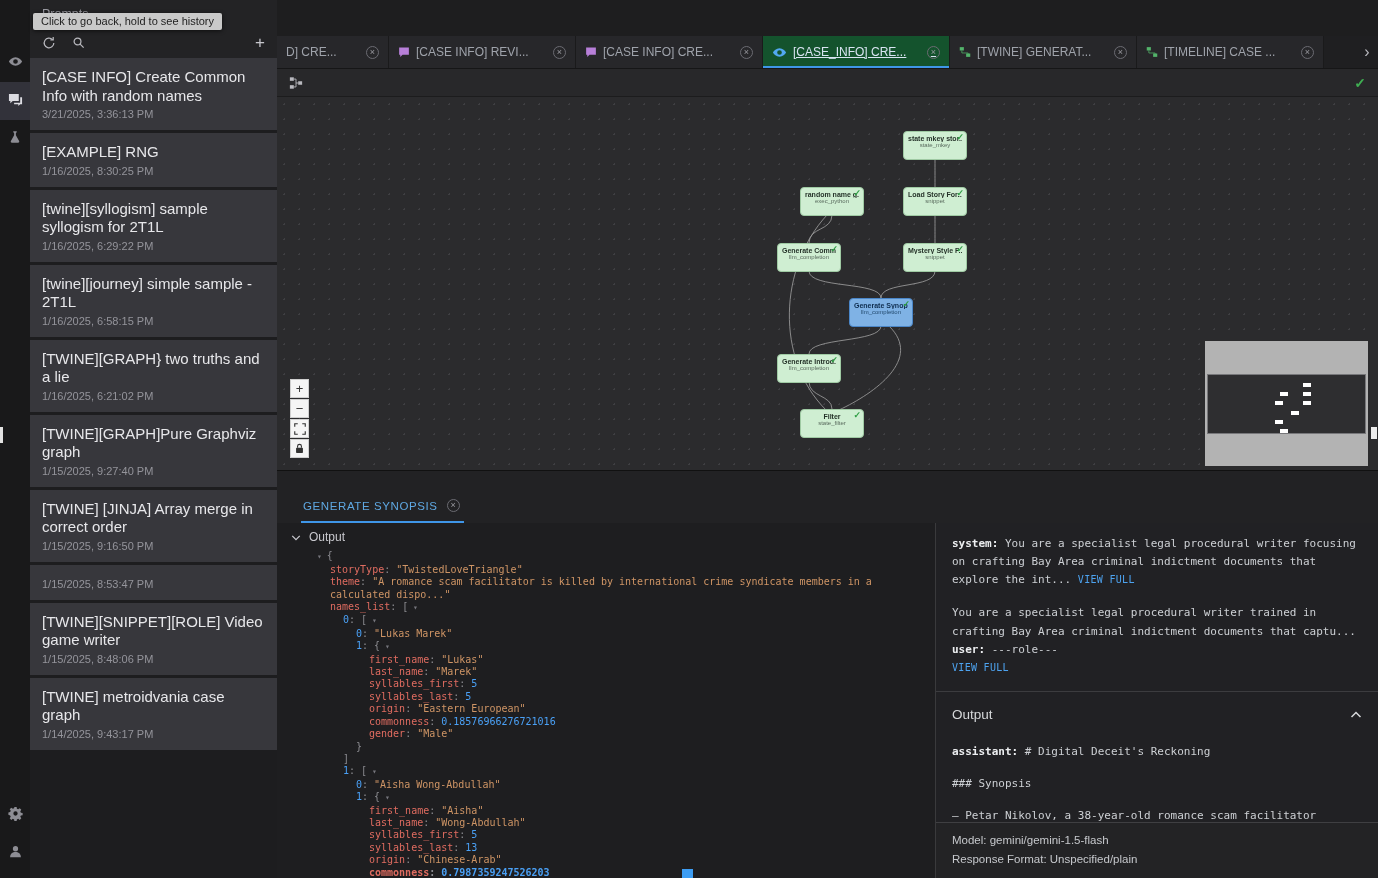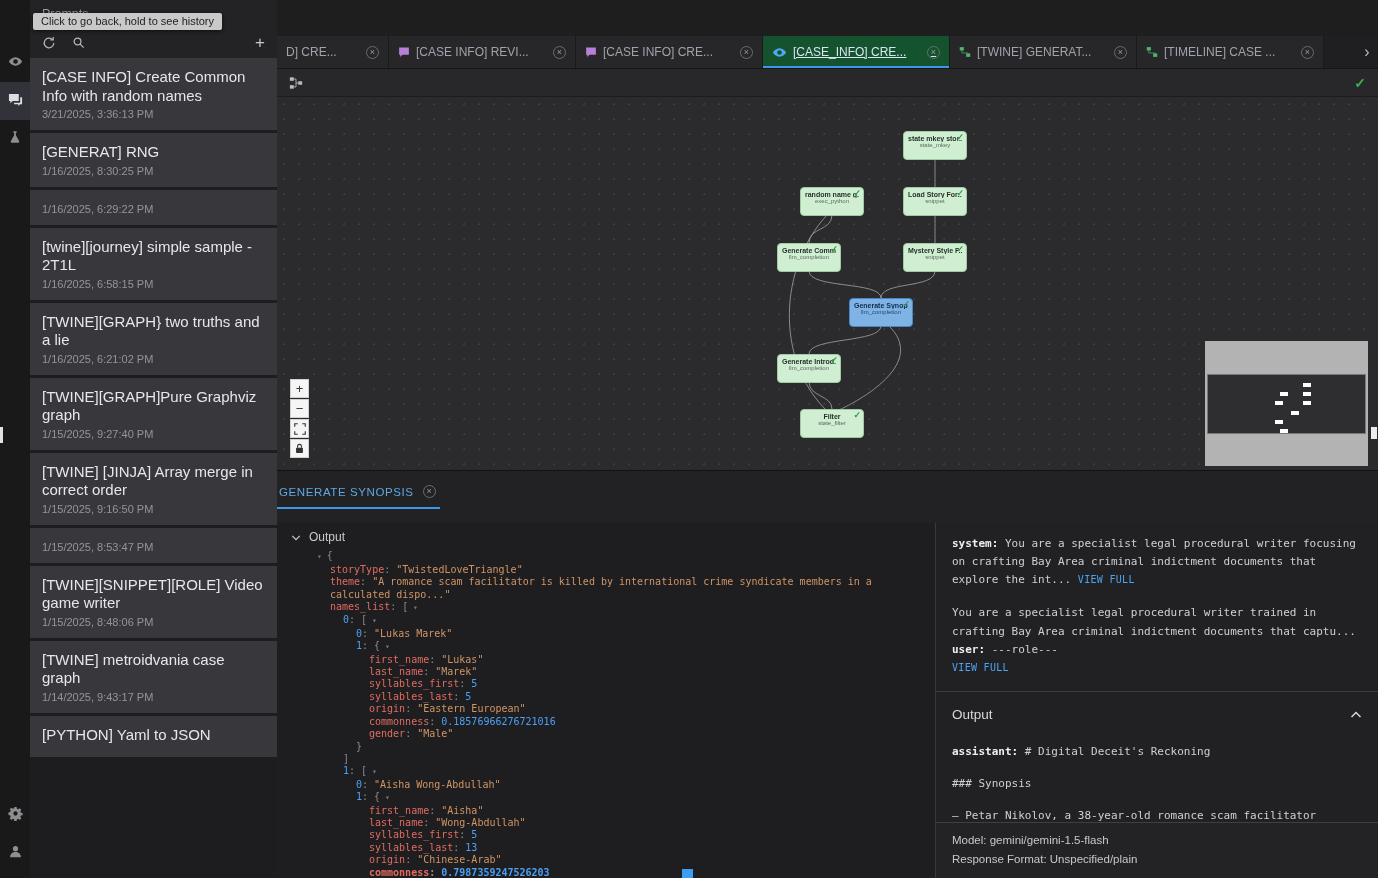--- a/index.html
+++ b/index.html
@@ -66,21 +66,21 @@
   .zoom-controls { position:absolute; left:13px; top:282px; display:flex; flex-direction:column; gap:1px; }
   .zoom-btn { width:19px; height:19px; background:#f5f5f5; border:1px solid #cfcfcf; color:#333;
     display:flex; align-items:center; justify-content:center; font-size:13px; cursor:pointer; }
 
   .minimap { position:absolute; right:10px; top:244px; width:163px; height:125px; background:#b3b3b3; cursor:pointer; }
   .minimap-view { position:absolute; left:2px; right:2px; top:33px; height:60px; background:#2e2e30; border:1px solid #77777a; }
   .mini-node { position:absolute; width:8px; height:4px; background:#ffffff; }
 
   
   .bottom { flex:1; display:flex; flex-direction:column; background:#222224; min-height:0; }
-  .bp-tabs { flex:0 0 52px; display:flex; align-items:center; padding-left:0; }
+  .bp-tabs { flex:0 0 52px; display:flex; align-items:flex-end; padding-left:24px; }
   .bp-tab { display:flex; align-items:center; gap:9px; padding:0 4px 9px 2px; border-bottom:2px solid #3f96e8; cursor:pointer; }
   .bp-tab-label { color:#5fa8e2; font-size:11.5px; letter-spacing:.6px; }
   .bp-content { flex:1; display:flex; min-height:0; }
 
   .json-pane { width:658px; flex:0 0 658px; background:#1e1e20; padding:8px 0 0 14px; overflow:hidden;
     font-family:"DejaVu Sans Mono",monospace; font-size:10px; line-height:12.4px; }
   .output-header { font-family:"Liberation Sans",sans-serif; font-size:12px; color:#c9c9ce;
     display:flex; align-items:center; gap:8px; margin-bottom:7px; cursor:pointer; }
   .json-line { white-space:pre-wrap; max-width:630px; }
   .tk { color:#e06c60; } .ts { color:#cf9565; } .tn { color:#4aa0f5; } .tp { color:#8b8b90; }
@@ -162,24 +162,25 @@
         </span>
       <span class="spacer"></span>
       <span class="ptb-plus">+</span>
     </div>
     <div class="pp-list" id="pp-list">
         <div class="pp-item">
           <div class="pp-title">[CASE INFO] Create Common Info with random names</div>
           <div class="pp-time">3/21/2025, 3:36:13 PM</div>
         </div>
         <div class="pp-item">
-          <div class="pp-title">[GENERAT] RNG</div>
+          <div class="pp-title">[EXAMPLE] RNG</div>
           <div class="pp-time">1/16/2025, 8:30:25 PM</div>
         </div>
         <div class="pp-item">
+          <div class="pp-title">[twine][syllogism] sample syllogism for 2T1L</div>
           <div class="pp-time">1/16/2025, 6:29:22 PM</div>
         </div>
         <div class="pp-item">
           <div class="pp-title">[twine][journey] simple sample - 2T1L</div>
           <div class="pp-time">1/16/2025, 6:58:15 PM</div>
         </div>
         <div class="pp-item">
           <div class="pp-title">[TWINE][GRAPH} two truths and a lie</div>
           <div class="pp-time">1/16/2025, 6:21:02 PM</div>
         </div>
@@ -194,24 +195,20 @@
         <div class="pp-item">
           <div class="pp-time">1/15/2025, 8:53:47 PM</div>
         </div>
         <div class="pp-item">
           <div class="pp-title">[TWINE][SNIPPET][ROLE] Video game writer</div>
           <div class="pp-time">1/15/2025, 8:48:06 PM</div>
         </div>
         <div class="pp-item">
           <div class="pp-title">[TWINE] metroidvania case graph</div>
           <div class="pp-time">1/14/2025, 9:43:17 PM</div>
-        </div>
-        <div class="pp-item">
-          <div class="pp-title">[PYTHON] Yaml to JSON</div>
-          <div class="pp-time"></div>
         </div>
       </div>
   </div>
 
   <div class="main">
 
     <div class="tab-bar">
       <div class="tabs-strip" id="tabs-strip">
           <div class="tab cut">
             <span class="tab-label">D] CRE...</span>

